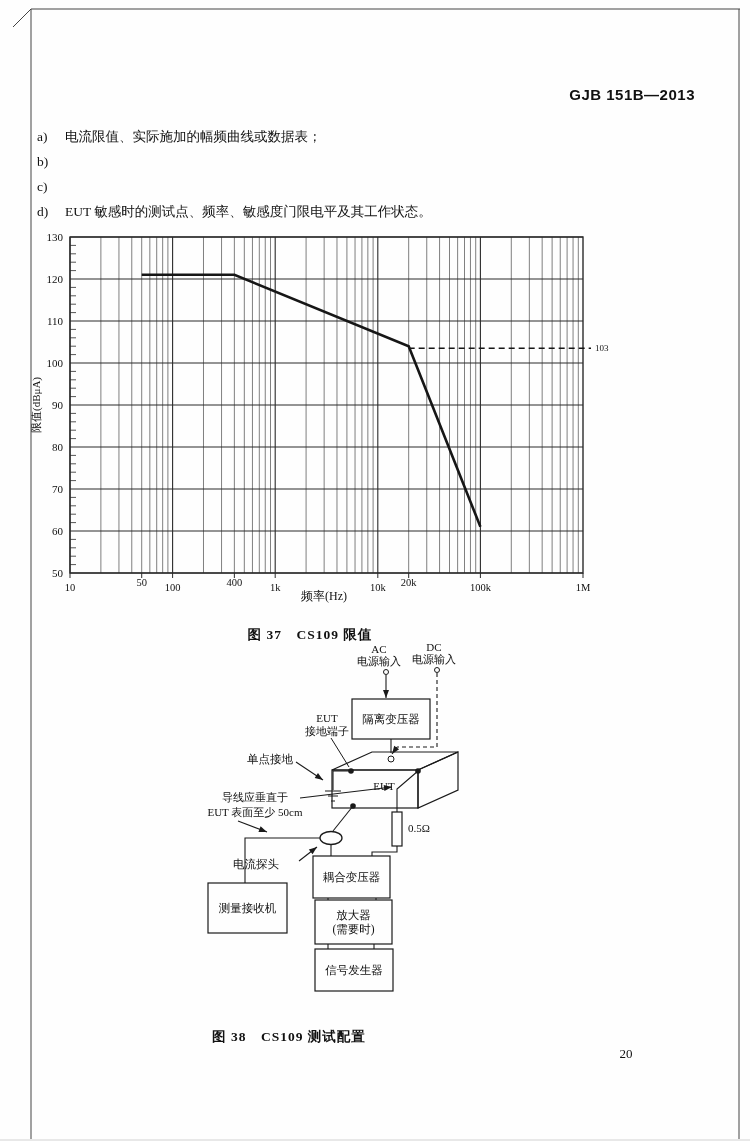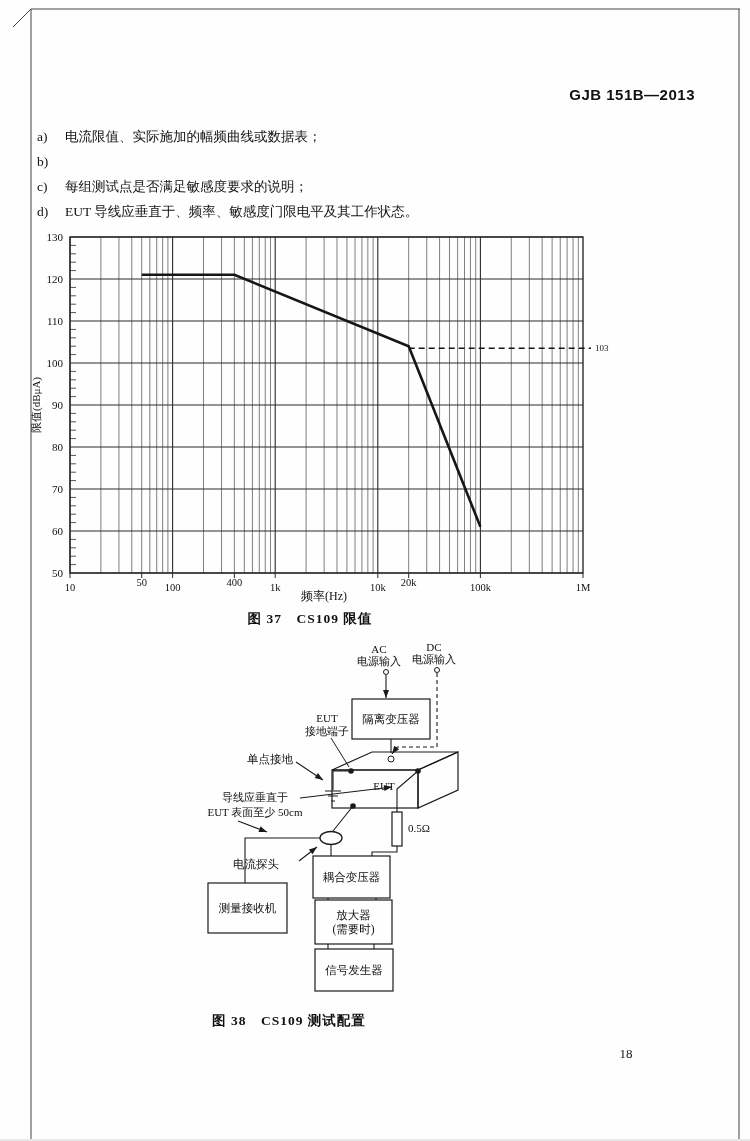--- a/index.html
+++ b/index.html
@@ -4,21 +4,21 @@
 <style>
   html,body{margin:0;padding:0;background:#e8e8e8;}
   .page{position:relative;width:750px;height:1139px;background:#fefefe;margin:0 auto;
         font-family:"Liberation Serif","DejaVu Serif",serif;color:#111;overflow:hidden;}
   .hdr{position:absolute;top:86px;left:500px;width:195px;text-align:right;
        font-family:"Liberation Sans","DejaVu Sans",sans-serif;font-weight:bold;
        font-size:15px;letter-spacing:.5px;}
   .list{position:absolute;left:37px;top:124px;width:660px;font-size:13.5px;}
   .list .row{display:flex;line-height:25px;}
   .list .mk{width:28px;flex:none;}
-  .cap{position:absolute;text-align:center;font-size:13.5px;font-weight:600;letter-spacing:1px;}
+  .cap{position:absolute;text-align:center;font-size:13.5px;font-weight:600;letter-spacing:1px;margin-top:16px;}
   .cap37{left:110px;width:400px;top:610px;}
   .cap38{left:89px;width:400px;top:1012px;}
   .pnum{position:absolute;left:606px;top:1046px;width:40px;text-align:center;font-size:13px;}
   svg{position:absolute;left:0;top:0;}
   svg text{font-family:"Liberation Serif","DejaVu Serif",serif;fill:#111;stroke:none;}
 </style>
 </head>
 <body>
 
 <div class="page">
@@ -26,30 +26,29 @@
   <div class="list" id="list">
       <div class="row">
         <span class="mk">a)</span>
         <span>电流限值、实际施加的幅频曲线或数据表；</span>
       </div>
       <div class="row">
         <span class="mk">b)</span>
       </div>
       <div class="row">
         <span class="mk">c)</span>
-        <span>每组测试点是否满足敏感度要求的说明；</span>
       </div>
       <div class="row">
         <span class="mk">d)</span>
-        <span>EUT 导线应垂直于、频率、敏感度门限电平及其工作状态。</span>
+        <span>EUT 敏感时的测试点、频率、敏感度门限电平及其工作状态。</span>
       </div>
     </div>
   <div class="cap cap37">图 37　CS109 限值</div>
   <div class="cap cap38">图 38　CS109 测试配置</div>
-  <div class="pnum">18</div>
+  <div class="pnum">20</div>
   <svg id="gfx" width="750" height="1141" viewBox="0 0 750 1141">
       <g stroke="#444" stroke-width="1">
         <path d="M31,9 L740,9 M31,9 L31,1141 M739,9 L739,1141 M31,9 L13,27" fill="none"></path>
       </g>
       <g stroke="#2a2a2a">
         <line x1="70" y1="237" x2="70" y2="573" stroke-width="1.1"></line>
         <line x1="100.88567755512447" y1="237" x2="100.88567755512447" y2="573" stroke-width="0.6"></line>
         <line x1="118.95264073423736" y1="237" x2="118.95264073423736" y2="573" stroke-width="0.6"></line>
         <line x1="131.77135511024895" y1="237" x2="131.77135511024895" y2="573" stroke-width="0.6"></line>
         <line x1="141.7143224448755" y1="237" x2="141.7143224448755" y2="573" stroke-width="0.6"></line>

